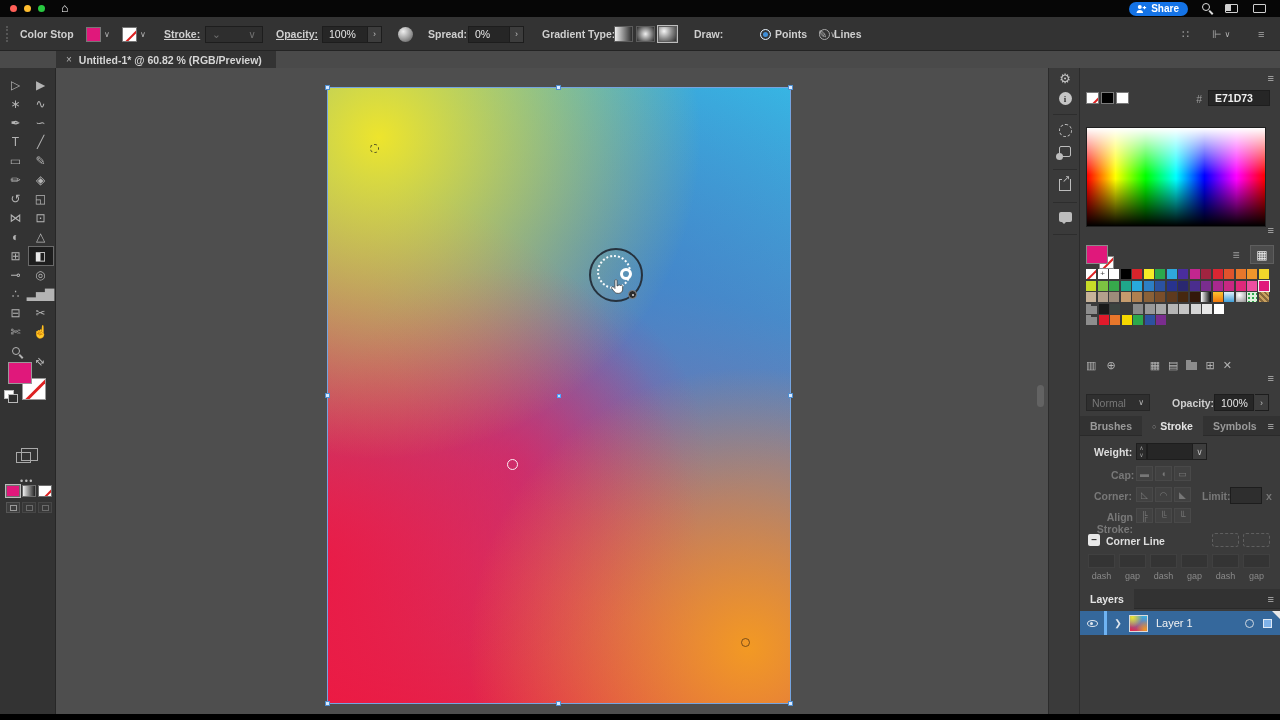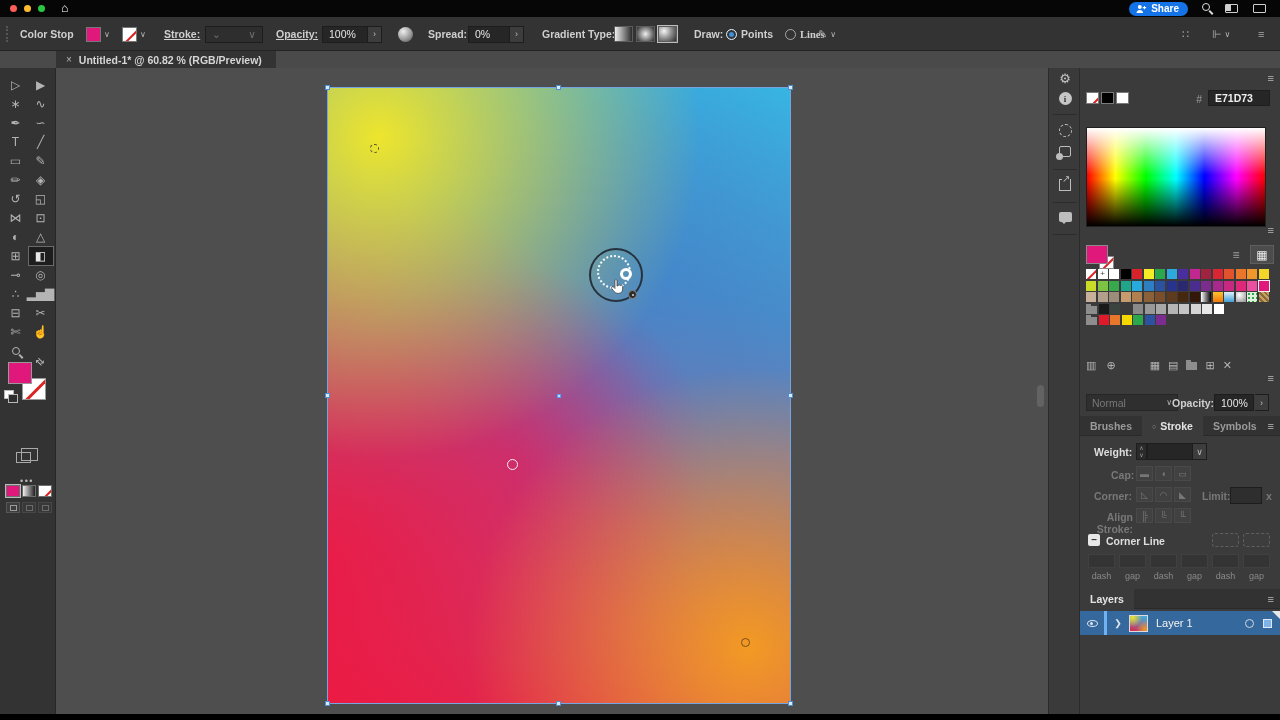--- a/index.html
+++ b/index.html
@@ -243,26 +243,26 @@
     </div>
   <div class="row" style="left:614px">
     <span class="gt-btn gt-lin"></span>
     <span class="gt-btn gt-rad"></span>
     <span class="gt-btn gt-free sel"></span>
   </div>
 
   <div class="row" style="left:694px">
       <span class="cb-label">Draw:</span>
     </div>
-  <div class="row" style="left:726px" id="draw-options">
+  <div class="row" style="left:760px" id="draw-options">
       <span style="display: inline-flex; align-items: center; margin-right: 12px;">
         <span class="radio on"></span>
         <span class="cb-label">Points</span>
       </span>
-      <span style="display: inline-flex; align-items: center; margin-right: 12px; font-family: Liberation Serif, serif;">
+      <span style="display: inline-flex; align-items: center; margin-right: 12px;">
         <span class="radio"></span>
         <span class="cb-label">Lines</span>
       </span>
     </div>
 
   <div class="row" style="left:818px">
     <span class="dim-ic">✎</span>
     <span class="chev">∨</span>
   </div>
 
@@ -498,21 +498,21 @@
         <span style="margin-left: 34px;">▦</span>
         <span style="margin-left: 8px;">▤</span>
         <span style="margin-left: 8px;"><span class="folder"></span></span>
         <span style="margin-left: 8px;">⊞</span>
         <span style="margin-left: 8px;">✕</span>
       </div>
   </div>
 
   <span class="pmenu" style="top:304px">≡</span>
   <div class="abs" style="left:0;top:322px;width:200px;height:26px">
-    <div class="sel-dd abs" style="left:6px;top:4px;width:92px">
+    <div class="sel-dd abs" style="left:6px;top:4px;width:64px">
       <span>Normal</span>
         <span class="chev">∨</span>
     </div>
     <span class="abs cb-label" style="left:92px;top:7px">Opacity:</span>
     <span class="field abs" style="left:134px;top:4px;width:40px">100%</span>
     <span class="morebtn abs" style="left:175px;top:4px">›</span>
   </div>
 
   <div class="pstrip" style="top:348px">
       <div class="ptab">Brushes</div>

